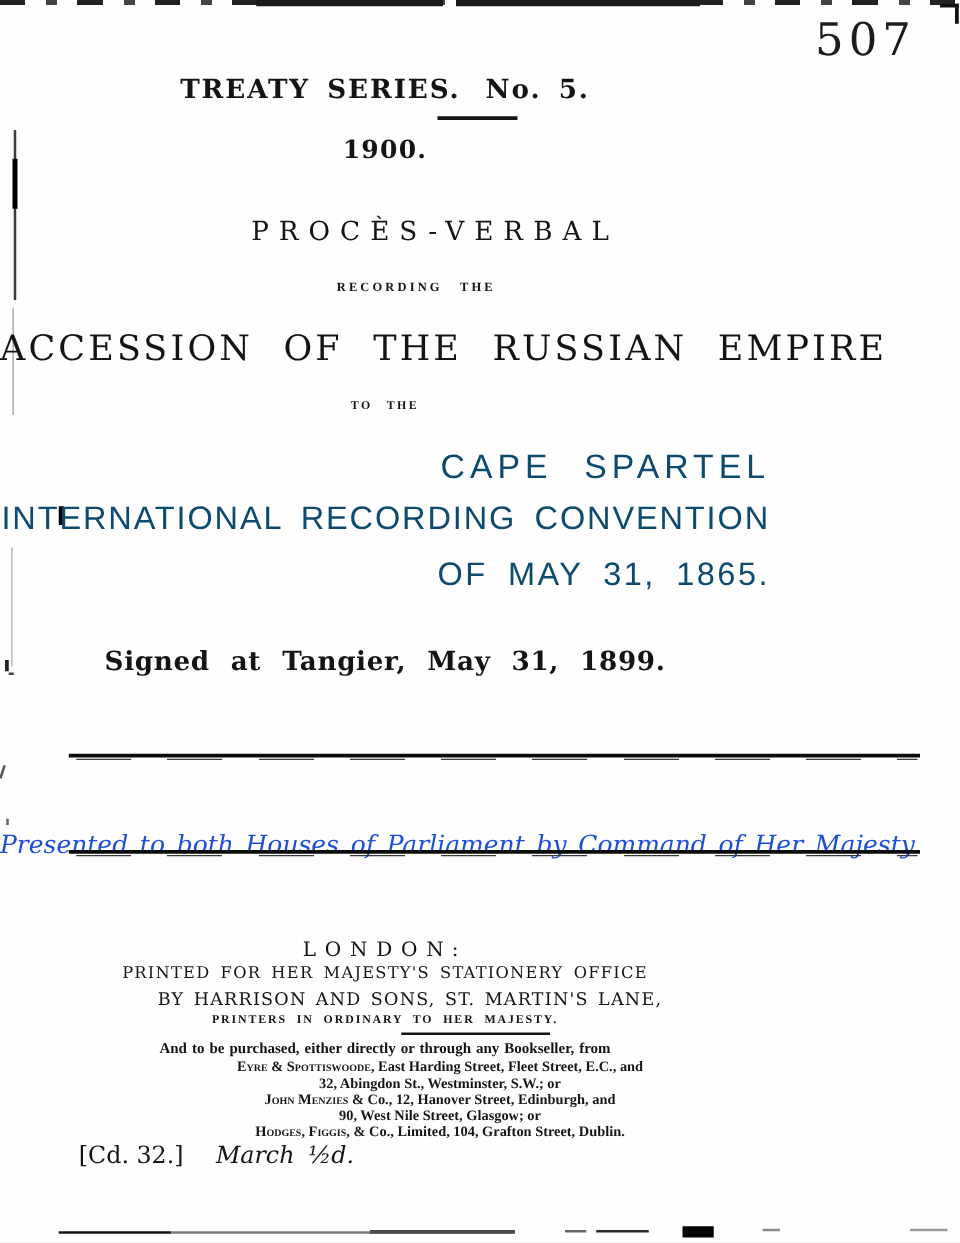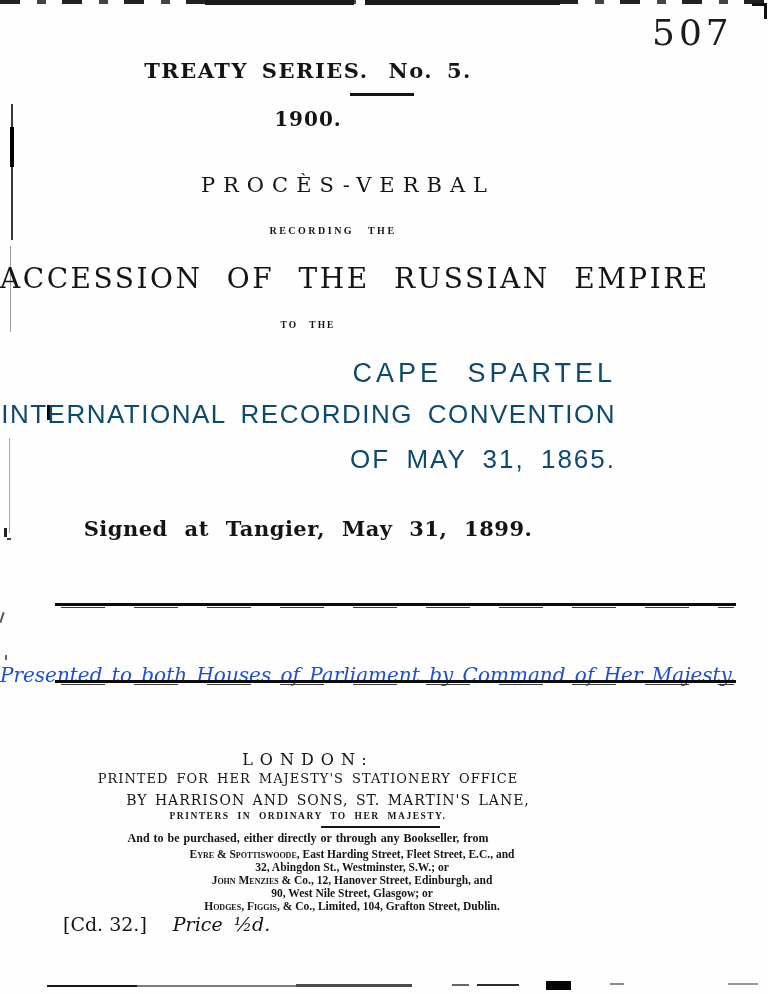--- a/index.html
+++ b/index.html
@@ -147,21 +147,21 @@
 
   <div class="sellers">
     <div><span class="sc">Eyre &amp; Spottiswoode</span><span>, East Harding Street, Fleet Street, E.C., and</span></div>
     <div><span class="sc"></span><span>32, Abingdon St., Westminster, S.W.; or</span></div>
     <div><span class="sc">John Menzies</span><span> &amp; Co., 12, Hanover Street, Edinburgh, and</span></div>
     <div><span class="sc"></span><span>90, West Nile Street, Glasgow; or</span></div>
     <div><span class="sc">Hodges, Figgis</span><span>, &amp; Co., Limited, 104, Grafton Street, Dublin.</span></div>
   </div>
 
   <div class="footer-line">
-    <span>[Cd. 32.]</span><span class="price">Price</span><span class="price-val">½d.</span>
+    <span>[Cd. 32.]</span><span class="price">March</span><span class="price-val">½d.</span>
   </div>
 
   <div class="artifact b-seg1"></div>
   <div class="artifact b-seg2"></div>
   <div class="artifact b-seg2b"></div>
   <div class="artifact b-dash1"></div>
   <div class="artifact b-seg3"></div>
   <div class="artifact b-blob"></div>
   <div class="artifact b-dash2"></div>
   <div class="artifact b-dash3"></div>

